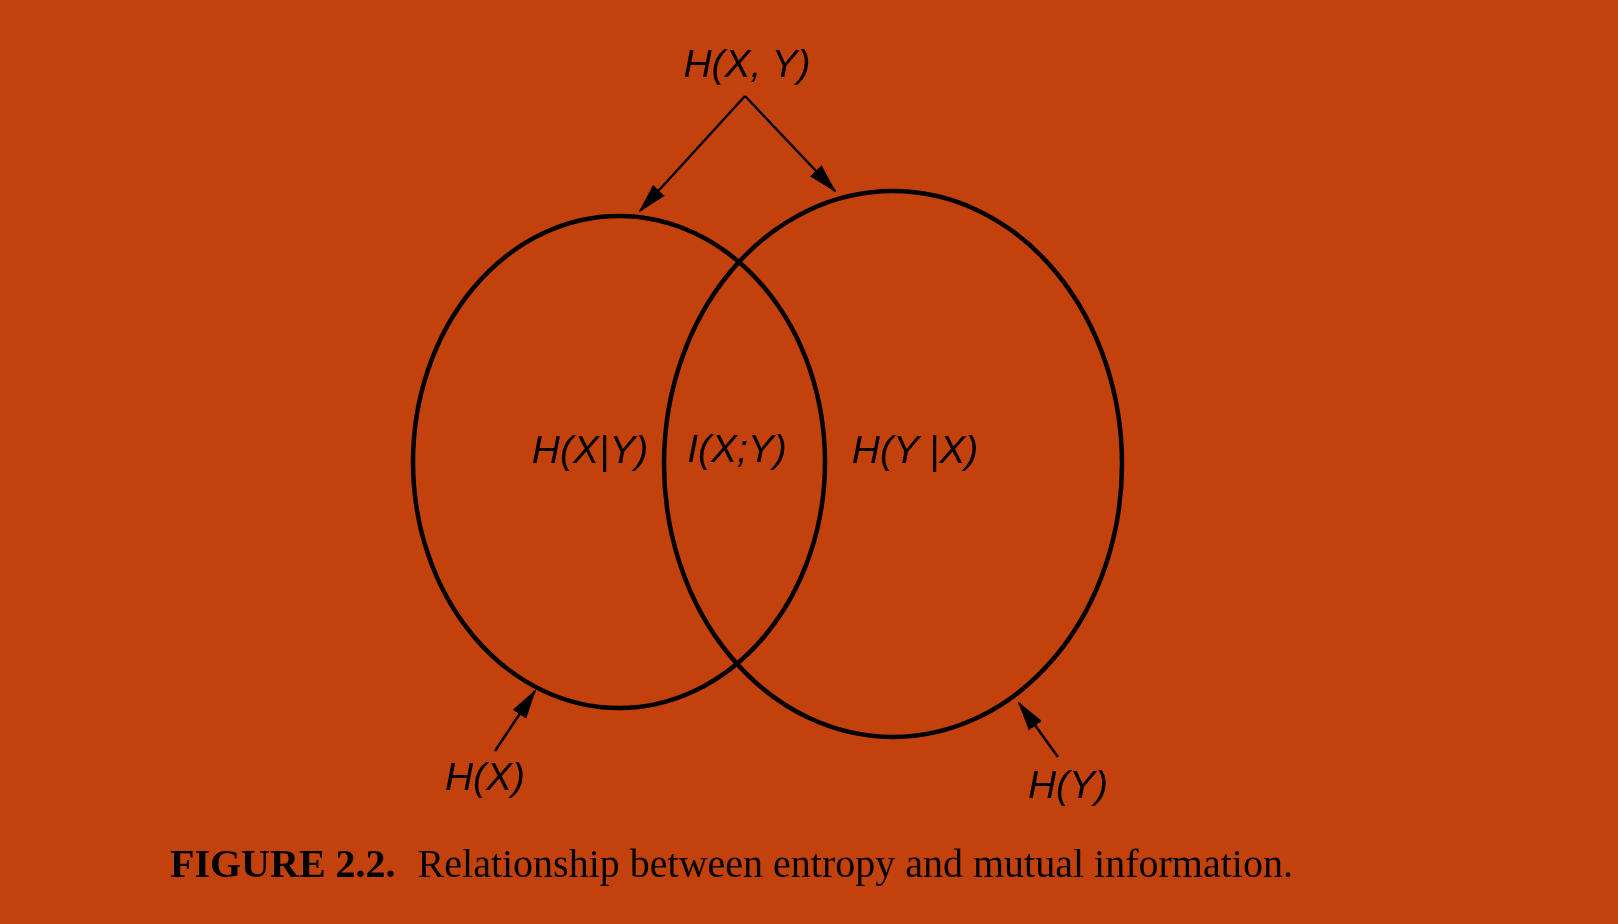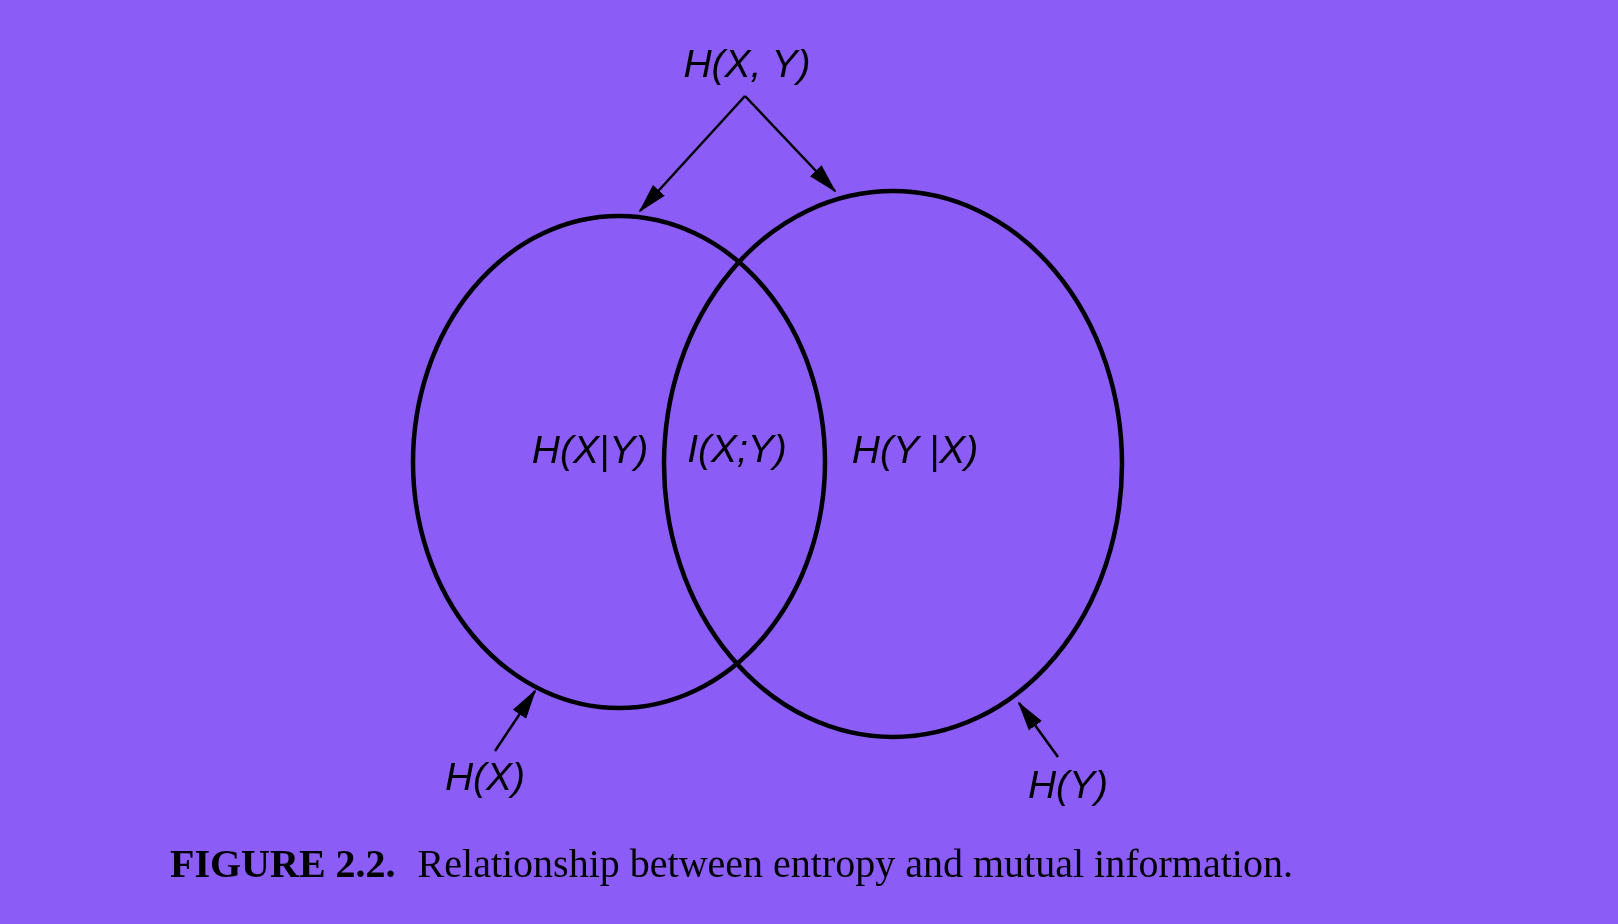--- a/index.html
+++ b/index.html
@@ -4,21 +4,21 @@
 <style>
   html, body {
     margin: 0;
     padding: 0;
     background: #ffffff;
   }
   .page {
     position: relative;
     width: 1618px;
     height: 924px;
-    background: #8b5cf6;
+    background: #c2410c;
     overflow: hidden;
   }
   .figure-svg {
     position: absolute;
     left: 0;
     top: 0;
     width: 1618px;
     height: 924px;
   }
   .math-label {

